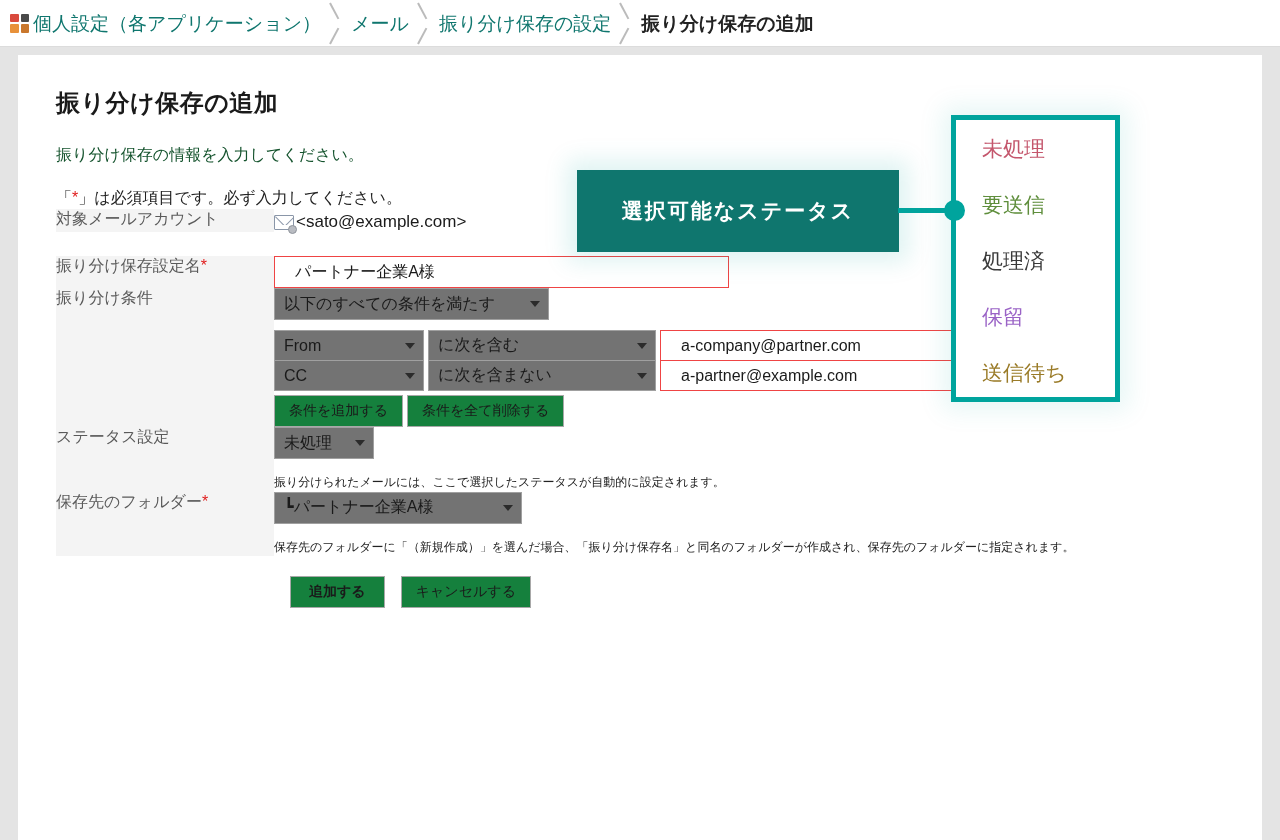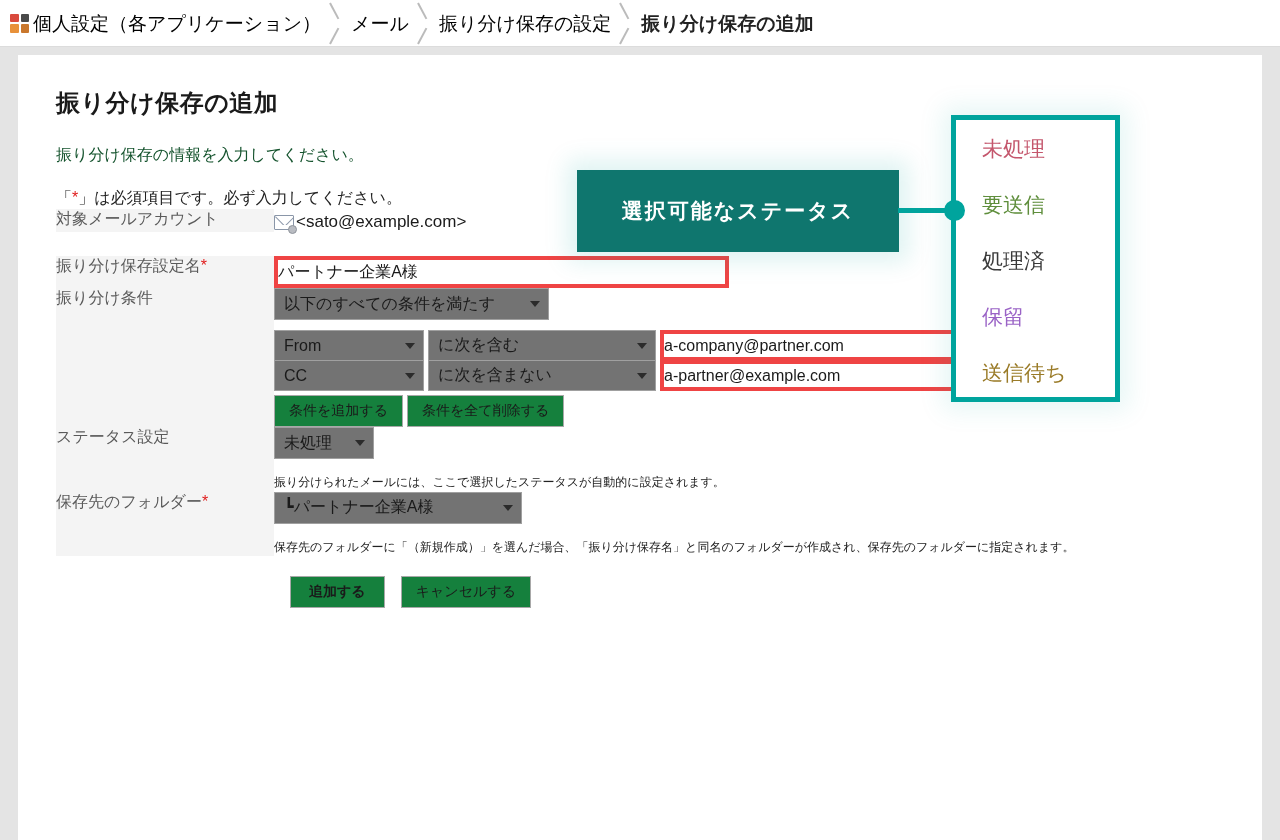--- a/index.html
+++ b/index.html
@@ -32,21 +32,21 @@
     flex: 0 0 auto;
   }
   .bc-app-icon i { display: block; border-radius: 1px; }
   .bc-app-icon i:nth-child(1) { background: #d94a3d; }
   .bc-app-icon i:nth-child(2) { background: #4a4a4a; }
   .bc-app-icon i:nth-child(3) { background: #e8913a; }
   .bc-app-icon i:nth-child(4) { background: #c9772c; }
 
   .bc-item {
     font-size: 19px;
-    color: #000000;
+    color: #0f766e;
     white-space: nowrap;
     line-height: 1;
     cursor: pointer;
   }
   .bc-item.current {
     color: #222222;
     font-weight: bold;
     cursor: default;
   }
   .bc-sep {
@@ -150,23 +150,23 @@
     border-radius: 50%;
     background: #b9bcc2;
     border: 1.5px solid #8f949c;
   }
 
   
   input.txt {
     font-family: "Liberation Sans", sans-serif;
     font-size: 16px;
     color: #1a1a1a;
-    border: 4px solid #ef4444;
+    border: 1px solid #ef4444;
     background: #fff;
-    padding: 5px 0;
+    padding: 5px 20px;
     height: 32px;
     outline: none;
   }
   input.name-input { width: 455px; }
   input.cond-val { width: 368px; height: 31px; }
 
   
   .sel {
     display: inline-flex;
     align-items: center;

